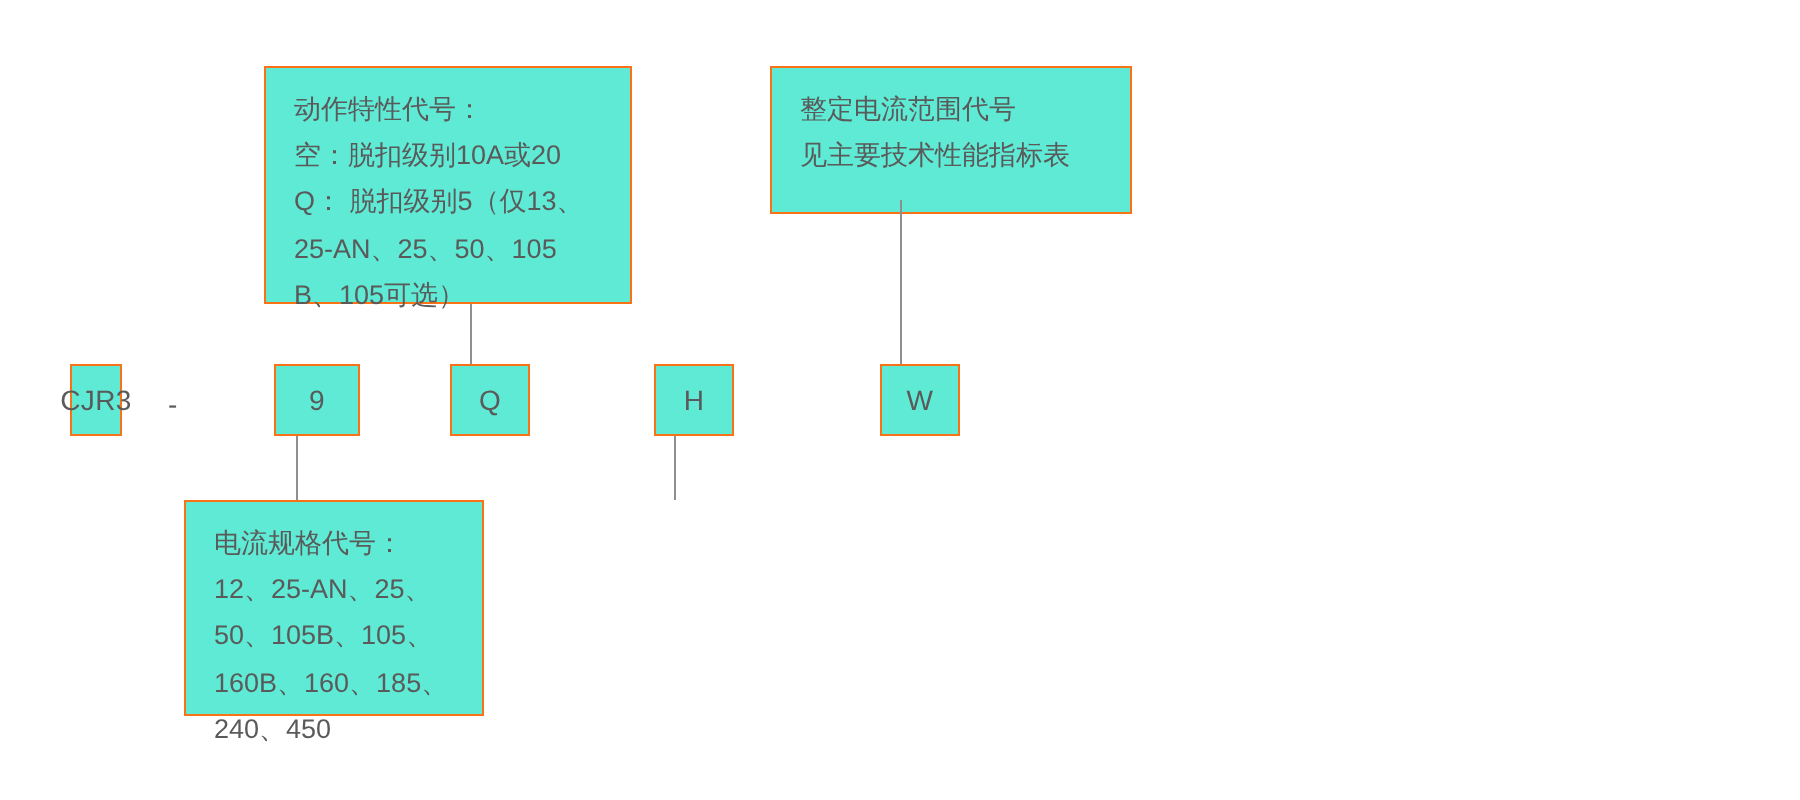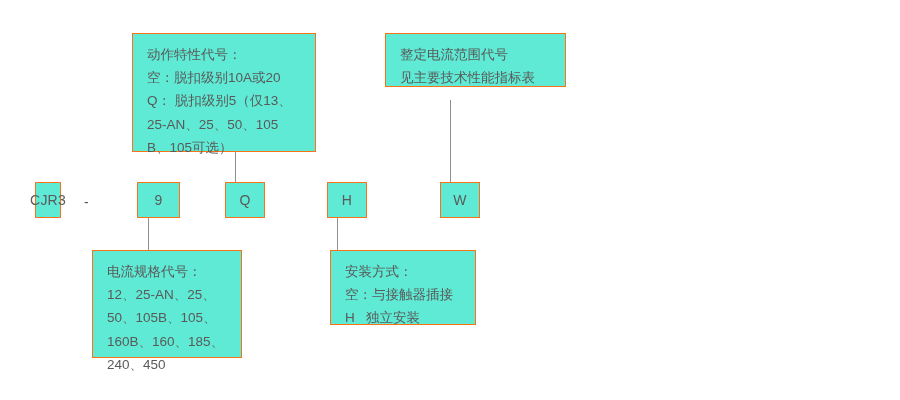--- a/index.html
+++ b/index.html
@@ -54,21 +54,21 @@
   
   .dash {
     position: absolute;
     font-size: 14px;
     color: #5a5a5a;
     line-height: 1;
   }
 
   
   #note-action      { left: 122px; top: 33px;  width: 184px; height: 119px; }
-  #note-current-rng { left: 375px; top: 33px;  width: 181px; height: 54px;  }
+  #note-current-rng { left: 375px; top: 33px;  width: 181px; height: 74px;  }
 
   
   #code-series   { left: 25px;  top: 182px; width: 26px; height: 36px; }
   #code-spec     { left: 127px; top: 182px; width: 43px; height: 36px; }
   #code-action   { left: 215px; top: 182px; width: 40px; height: 36px; }
   #code-mount    { left: 317px; top: 182px; width: 40px; height: 36px; }
   #code-range    { left: 430px; top: 182px; width: 40px; height: 36px; }
 
   #dash-sep { left: 84px; top: 195px; }
 
@@ -119,17 +119,14 @@
   <div class="vline" id="line-spec"></div>
 
   <div class="vline" id="line-mount"></div>
 
   <div class="box note" id="note-spec">电流规格代号：
 12、25-AN、25、
 50、105B、105、
 160B、160、185、
 240、450</div>
 
-  <div class="box note" id="note-mount">安装方式：
-空：与接触器插接
-H   独立安装</div>
 
 </div>
 
 </body></html>

